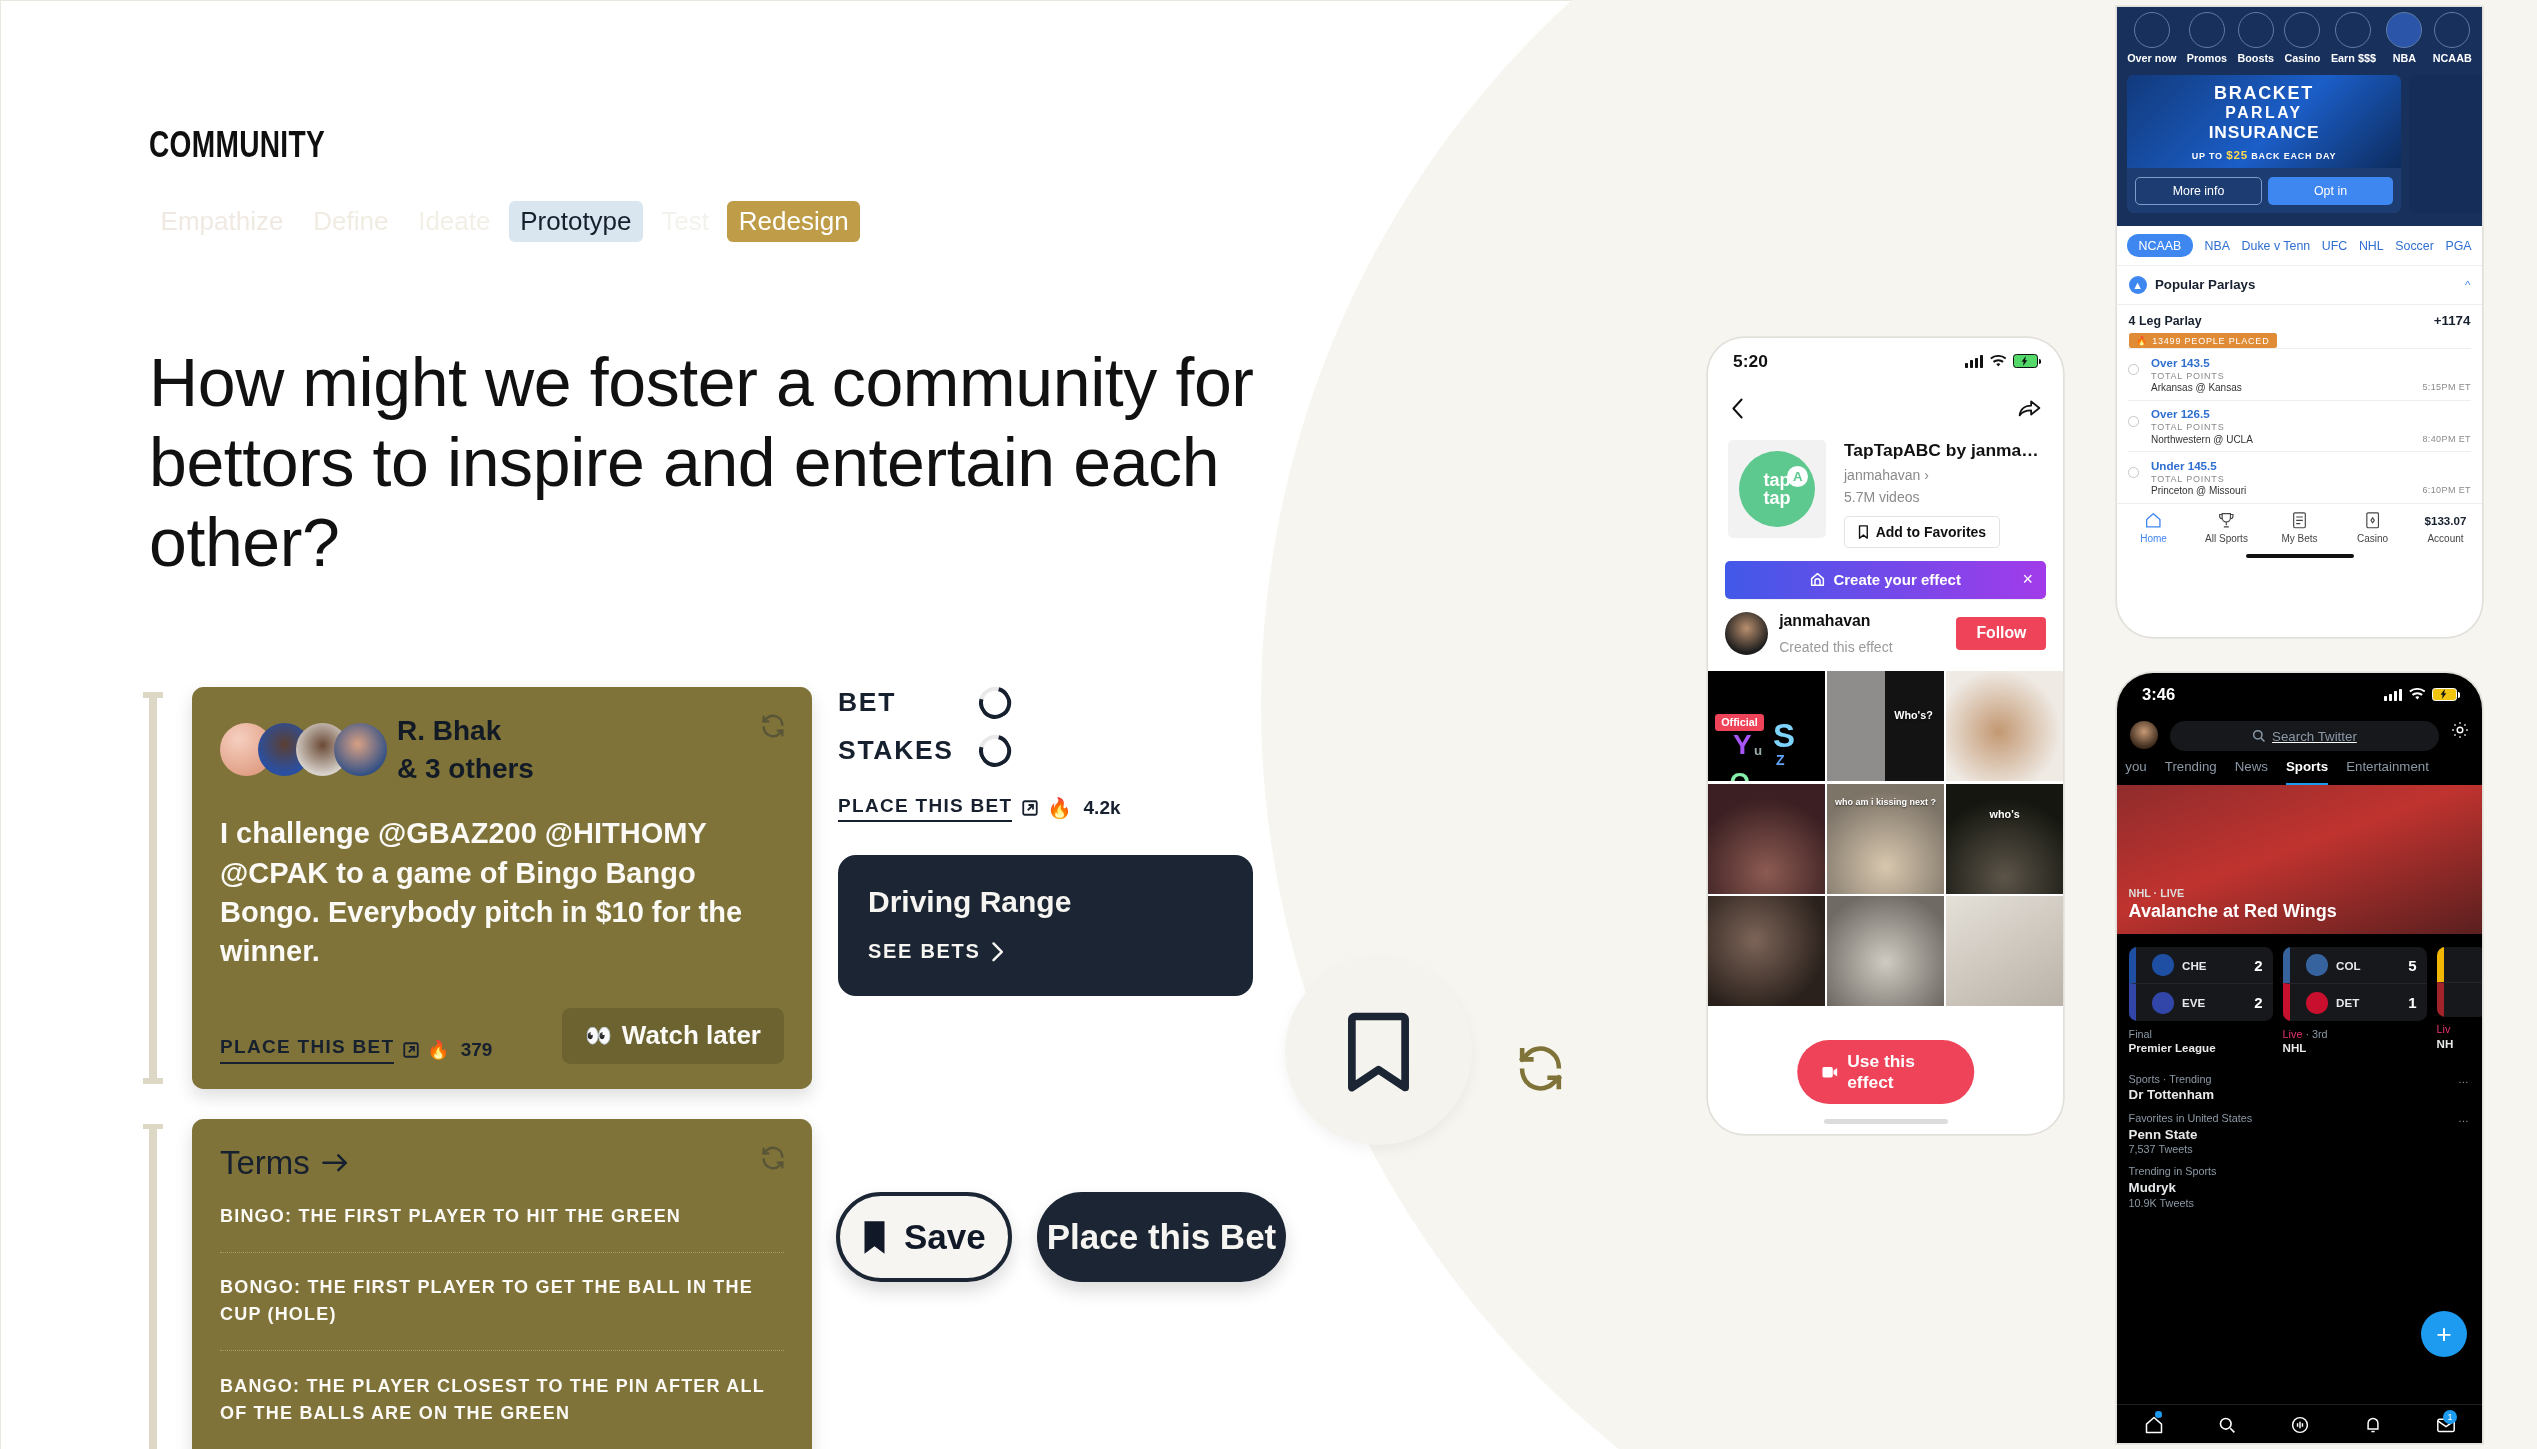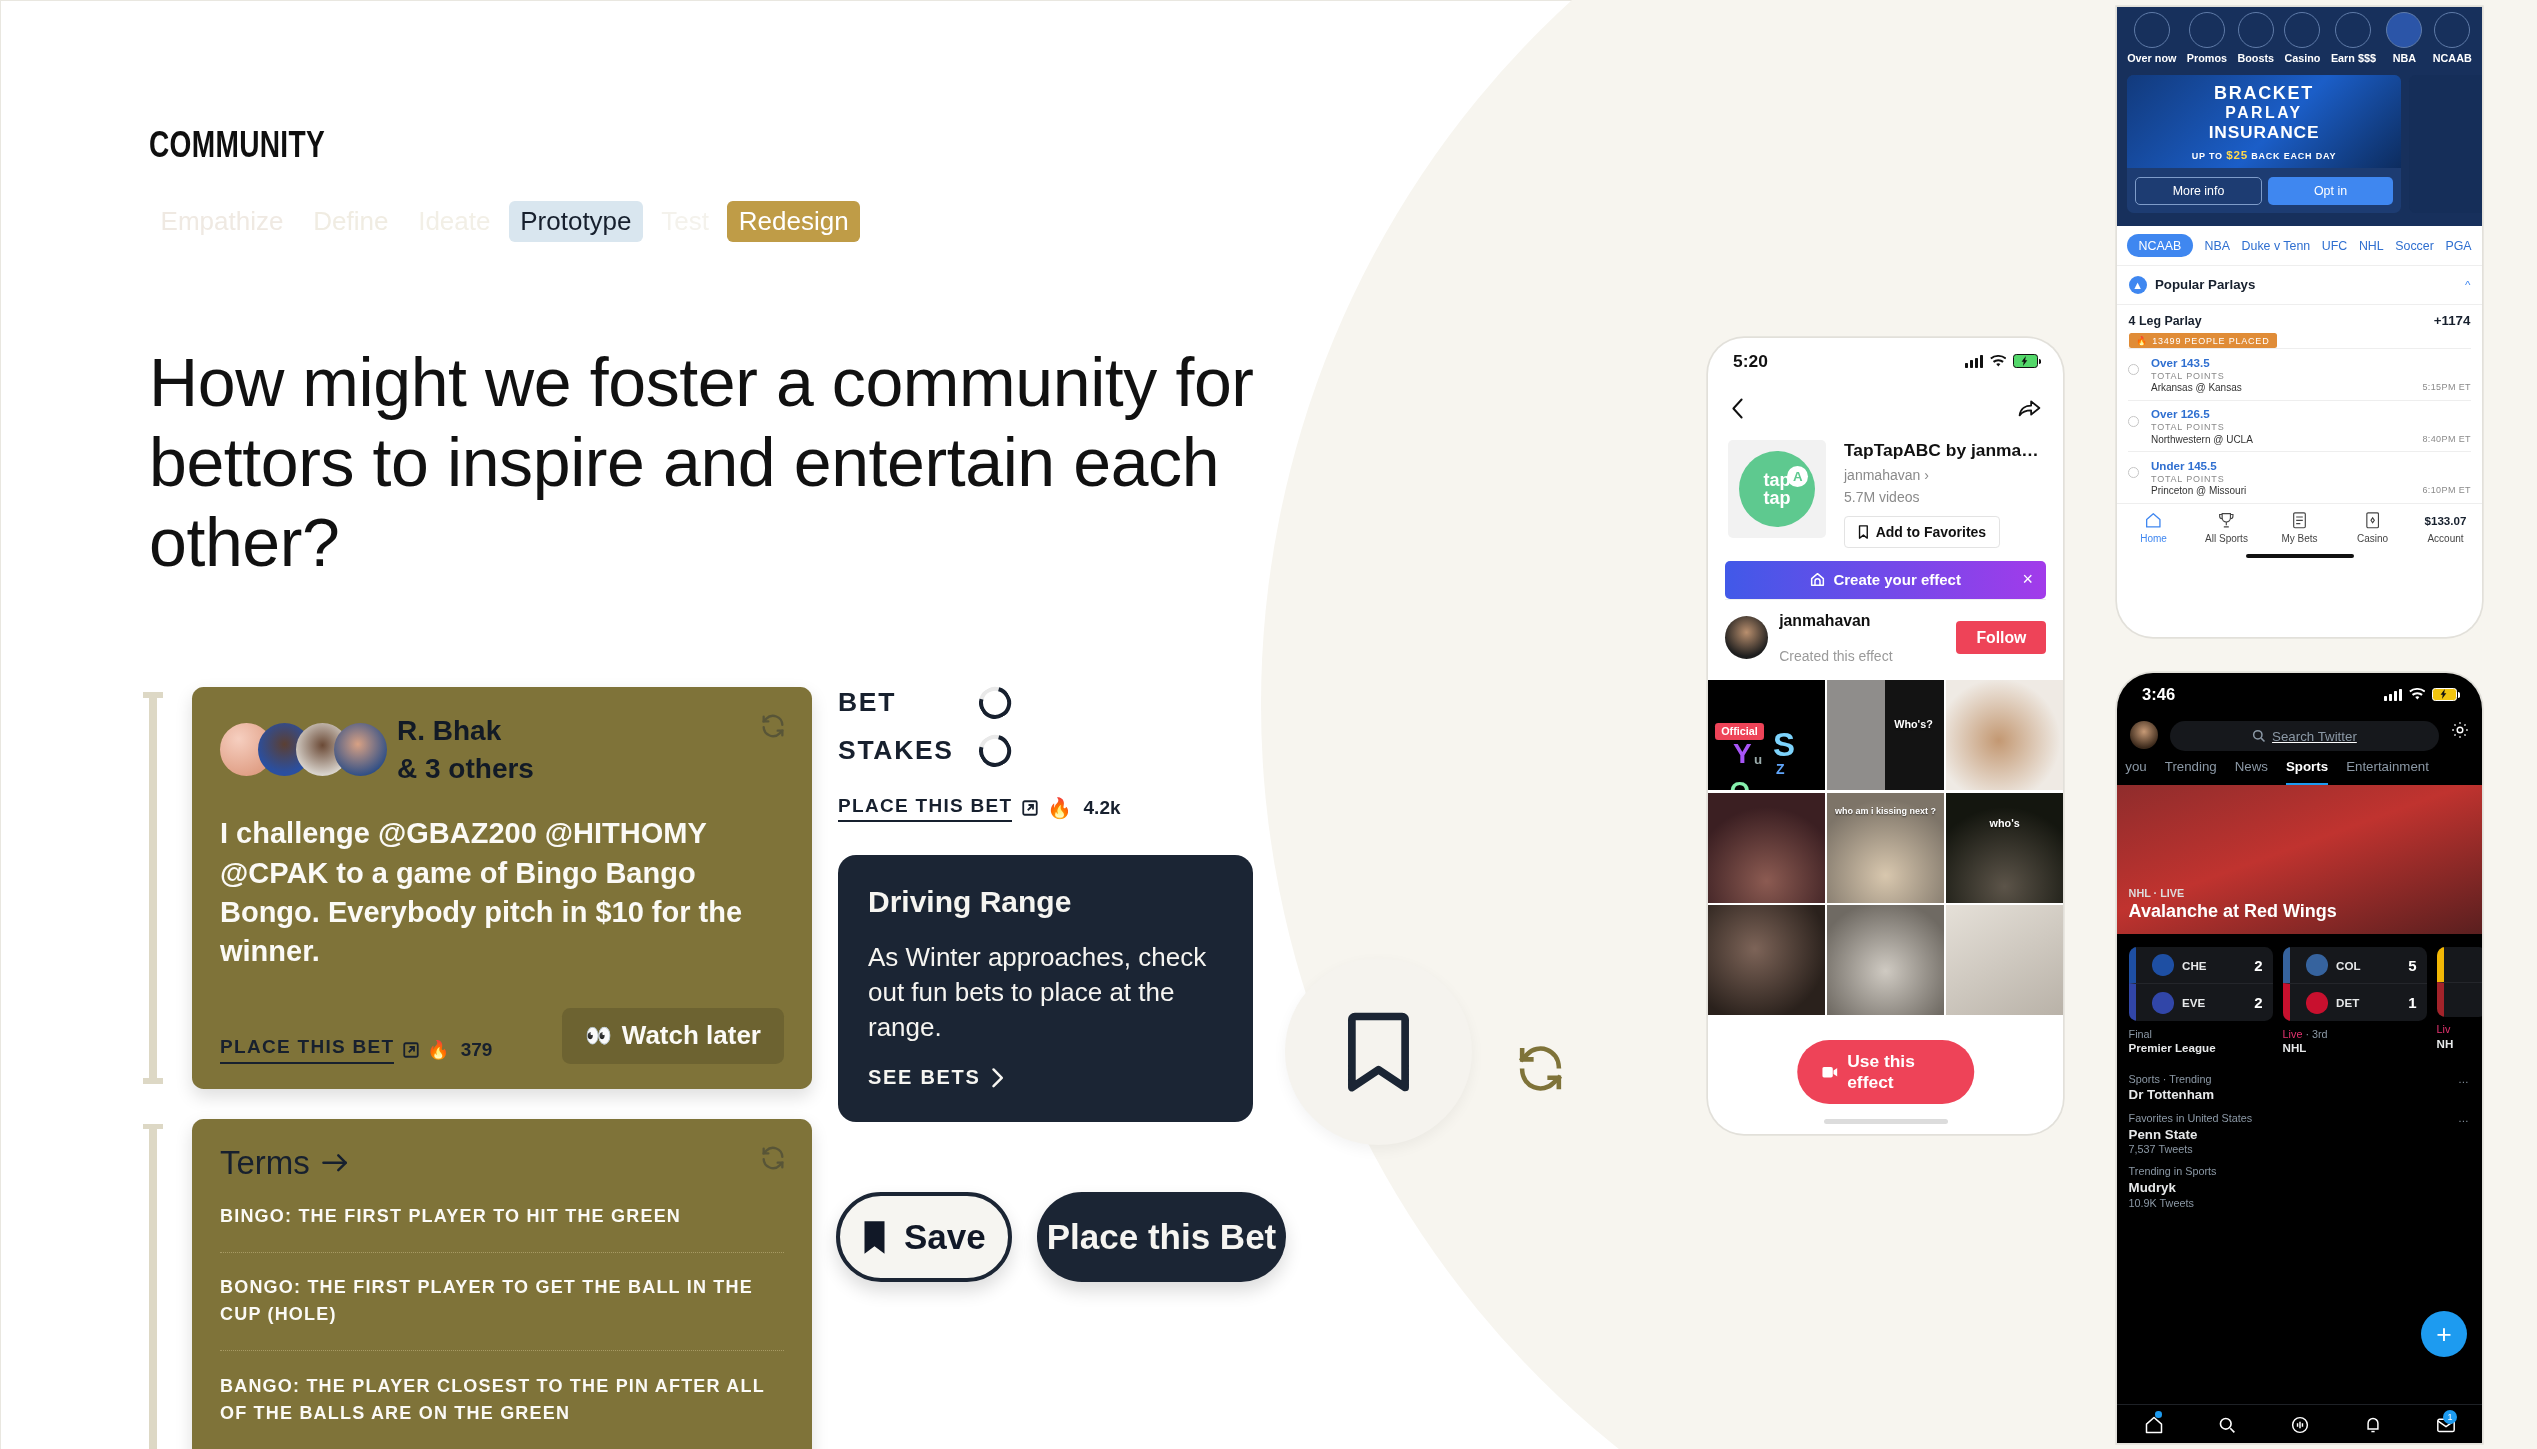--- a/index.html
+++ b/index.html
@@ -108,21 +108,21 @@
   .tt-user { font-size: 14px; color: #8a8a8a; margin-top: 5.8px; }
   .tt-videos { font-size: 14px; color: #8a8a8a; margin-top: 5.8px; }
   .tt-fav { margin-top: 11.6px; display: inline-flex; align-items: center; gap: 6.6px; border: 0.8px solid #e3e3e3; border-radius: 4.1px; padding: 6.6px 13.3px; font-size: 14px; font-weight: 700; color: #111; }
 
   .tt-effect { margin: 13.3px 16.6px 0; height: 38px; border-radius: 5px; background: linear-gradient(90deg,#4159e8,#a23bea); display: flex; align-items: center; justify-content: center; position: relative; color: #fff; font-weight: 700; font-size: 15px; gap: 8.3px; }
   .tt-effect .x { position: absolute; right: 13.3px; font-size: 18px; font-weight: 400; }
 
   .tt-creator { margin: 0 16.6px; padding: 11.6px 0; border-top: 0.8px solid #f0f0f0; display: flex; align-items: center; gap: 11.6px; }
   .tt-avatar { width: 43px; height: 43px; border-radius: 50%; background: radial-gradient(circle at 50% 38%, #b98f6e, #1e1e1e 70%); flex: none; }
   .tt-cname { font-weight: 700; font-size: 15.8px; color: #111; }
-  .tt-csub { font-size: 14px; color: #9a9a9a; margin-top: 18px; }
+  .tt-csub { font-size: 14px; color: #9a9a9a; margin-top: 9px; }
   .tt-follow { margin-left: auto; background: #ee4358; color: #fff; border-radius: 4.1px; padding: 7.5px 20px; font-weight: 700; font-size: 15.8px; }
 
   .tt-grid { display: grid; grid-template-columns: repeat(3, 1fr); gap: 2.5px; margin-top: 5px; position: relative; }
   .tile { height: 110px; position: relative; overflow: hidden; }
   .tile .lbl { position: absolute; color: #fff; font-size: 10.8px; font-weight: 700; left: 50%; top: 34%; transform: translateX(-50%); white-space: nowrap; text-shadow: 0 0.8px 1.7px rgba(0,0,0,.6); }
   .official { position: absolute; left: 6.6px; top: 6.6px; background: #ee4358; color: #fff; font-size: 10.8px; font-weight: 700; padding: 2.5px 6.6px; border-radius: 3.3px; }
   .letters span { position: absolute; font-weight: 700; margin-top: 36px; }
   .use-effect { position: absolute; left: 50%; transform: translateX(-50%); bottom: 30px; background: #ee4358; color: #fff; border-radius: 33px; padding: 10.8px 25px; display: flex; align-items: center; gap: 10px; font-weight: 700; font-size: 17.4px; z-index: 5; }
   .home-ind { position: absolute; left: 50%; transform: translateX(-50%); bottom: 10px; width: 124px; height: 5px; border-radius: 2.5px; background: #dcdcdc; z-index: 6; }
 
@@ -320,21 +320,20 @@
           <rect x="3" y="3" width="18" height="18" rx="2"></rect>
           <path d="M9 15 16 8"></path>
           <path d="M10 8h6v6"></path>
         </svg>
       <span style="font-size:20px">🔥</span>
       <span class="fire-count">4.2k</span>
     </div>
 
     <div class="dr-card">
       <div class="dr-title">Driving Range</div>
-      <div class="dr-body">As Winter approaches, check out fun bets to place at the range.</div>
       <div class="dr-cta">
         <span>SEE BETS</span>
         <svg width="13.3" height="21.6" viewBox="0 0 16 26" fill="none" stroke="#f6f5f1" stroke-width="3" stroke-linecap="round" stroke-linejoin="round">
             <path d="M3 3l10 10L3 23"></path>
           </svg>
       </div>
     </div>
   </div>
 
   <div class="bookmark-circle">

